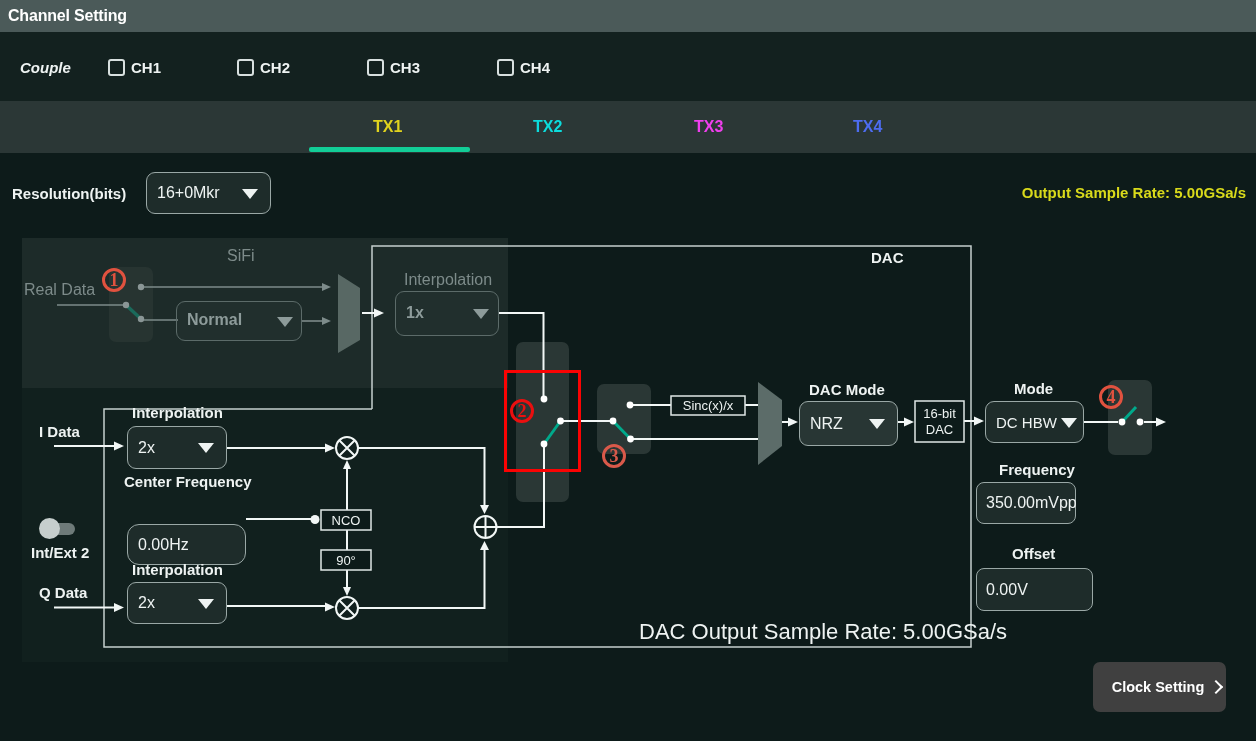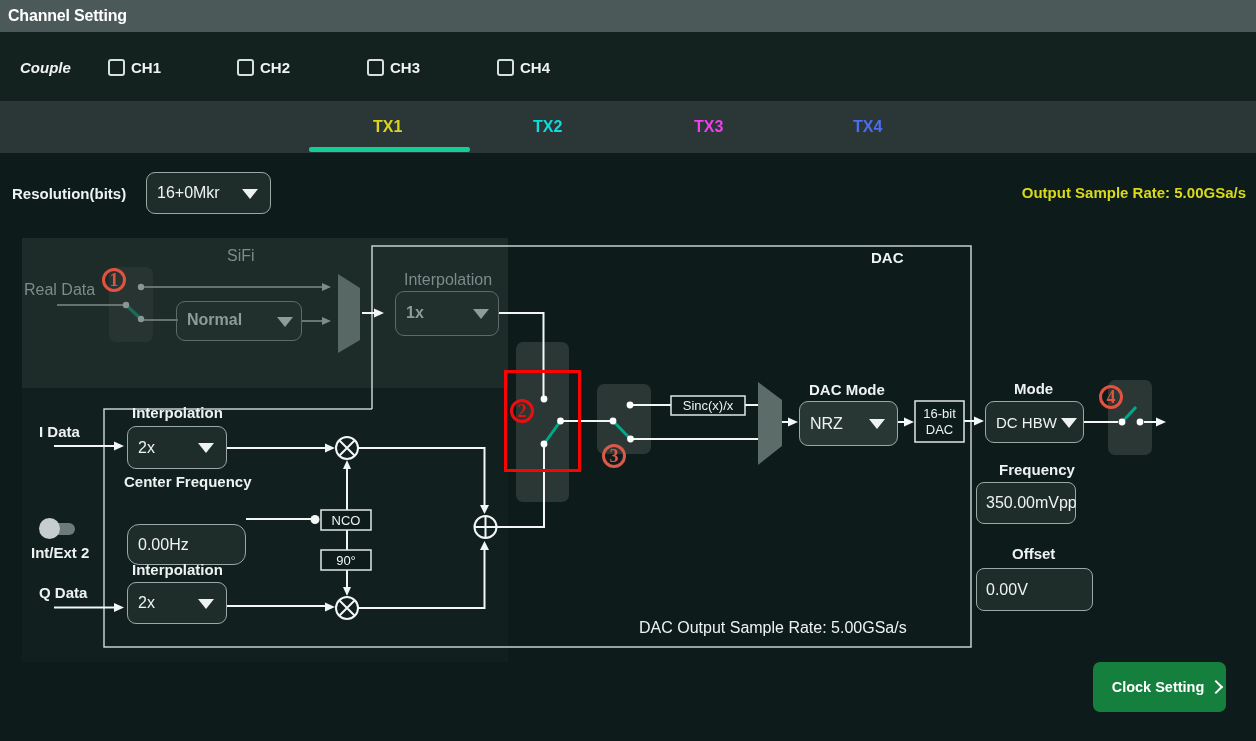--- a/index.html
+++ b/index.html
@@ -16,21 +16,21 @@
   .dd{box-sizing:border-box;border:1px solid #9aa8a6;border-radius:9px;background:#1e2c2a;color:#eef3f2;font-size:16px;}
   .dd .txt{position:absolute;left:10px;top:50%;transform:translateY(-50%);}
   .caret{position:absolute;right:12px;top:50%;margin-top:-4.5px;width:0;height:0;border-left:8px solid transparent;border-right:8px solid transparent;border-top:10px solid #eef3f2;}
   .caret.dim{border-top-color:#8d9b9a;}
   .dimdd{box-sizing:border-box;border:1px solid #5c6b69;border-radius:9px;background:rgba(255,255,255,0.02);color:#8d9b9a;font-size:16px;font-weight:bold;}
   .panel1{left:22px;top:238px;width:486px;height:150px;background:#1d2b29;}
   .panel2{left:22px;top:388px;width:486px;height:274px;background:#11201e;}
   .swbox{background:#2a3735;border-radius:7px;}
   .redbox{left:504px;top:370px;width:77px;height:102px;border:3px solid #fb0303;box-sizing:border-box;}
   .num{position:absolute;border-radius:50%;font-family:"Liberation Serif",serif;font-weight:bold;text-align:center;box-sizing:border-box;}
-  .clockbtn{left:1093px;top:662px;width:133px;height:50px;background:#15803d;border-radius:7px;color:#fff;font-weight:bold;font-size:14.5px;display:flex;align-items:center;justify-content:center;}
+  .clockbtn{left:1093px;top:662px;width:133px;height:50px;background:#404040;border-radius:7px;color:#fff;font-weight:bold;font-size:14.5px;display:flex;align-items:center;justify-content:center;}
   .chev{display:inline-block;width:8px;height:8px;border-top:2.6px solid #fff;border-right:2.6px solid #fff;transform:rotate(45deg);margin-left:7px;margin-right:-4px;}
   .toggle{left:38px;top:518px;width:37px;height:22px;}
   .track{position:absolute;left:6px;top:5px;width:31px;height:12px;border-radius:6px;background:#6e7a79;}
   .knob{position:absolute;left:1px;top:0px;width:21px;height:21px;border-radius:50%;background:#c6cecd;}
 </style>
 </head>
 <body>
 
 <div class="abs titlebar">Channel Setting</div>
 <div class="abs couplerow"></div>
@@ -225,21 +225,21 @@
     <span class="caret" style="right:6px;"></span>
   </div>
 <div class="abs lbl" style="left:999px;top:461px;">Frequency</div>
 <div class="abs dd" style="left:976px;top:482px;width:100px;height:42px;border-radius:8px;">
     <span class="txt" style="left:9px;">350.00mVpp</span>
   </div>
 <div class="abs lbl" style="left:1012px;top:545px;">Offset</div>
 <div class="abs dd" style="left:976px;top:568px;width:117px;height:43px;border-radius:8px;">
     <span class="txt" style="left:9px;">0.00V</span>
   </div>
-<div class="abs lbl" style="left:639px;top:619px;font-size:16px;font-weight:normal;">DAC Output Sample Rate: 5.00GSa/s</div>
+<div class="abs lbl" style="left:639px;top:619px;font-size:22px;font-weight:normal;">DAC Output Sample Rate: 5.00GSa/s</div>
 
 <div class="abs redbox"></div>
 <div class="abs num" style="left:102px;top:268px;width:24px;height:24px;border:3px solid #e1523f;color:#e1523f;font-size:18px;line-height:18.5px;">1</div>
 <div class="abs num" style="left:510px;top:399px;width:24px;height:24px;border:3px solid #ea0f0f;color:#ea0f0f;font-size:18px;line-height:18.5px;">2</div>
 <div class="abs num" style="left:602px;top:444px;width:24px;height:24px;border:3px solid #d9594a;color:#d9594a;font-size:18px;line-height:18.5px;">3</div>
 <div class="abs num" style="left:1099px;top:385px;width:24px;height:24px;border:3px solid #e1523f;color:#e1523f;font-size:18px;line-height:18.5px;">4</div>
 
 <div class="abs clockbtn">
     <span style="margin-left:10px;">Clock Setting</span>
     <span class="chev"></span>

